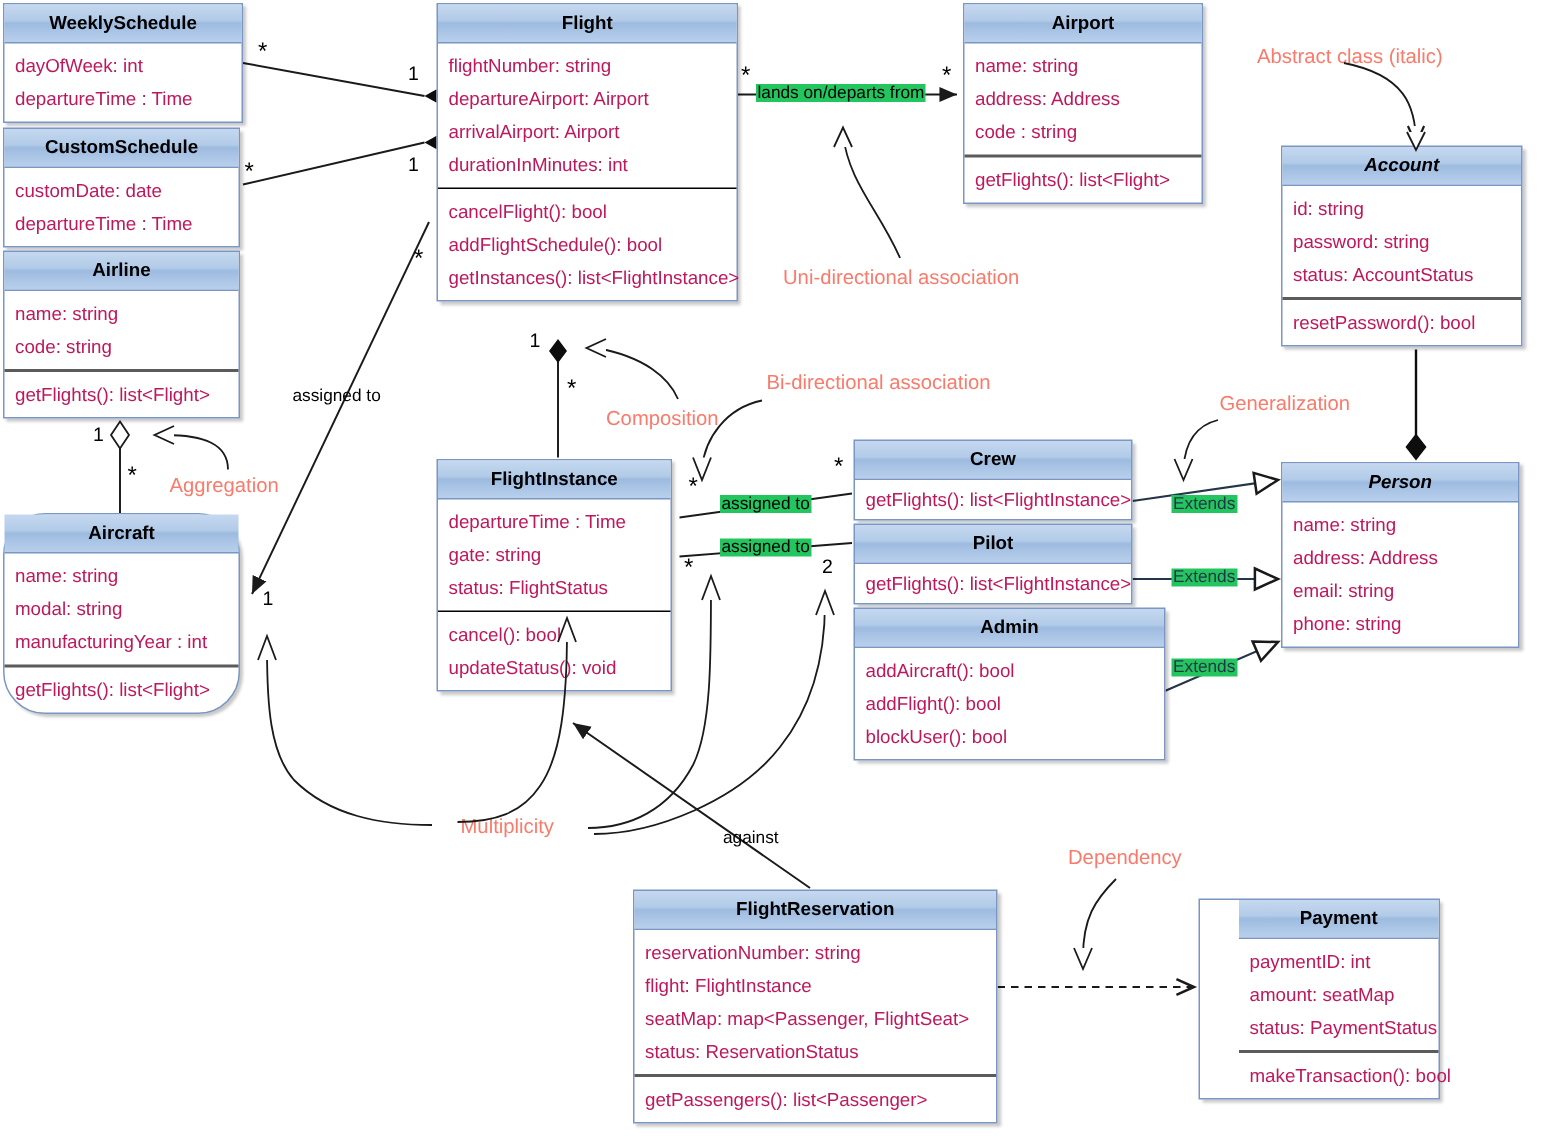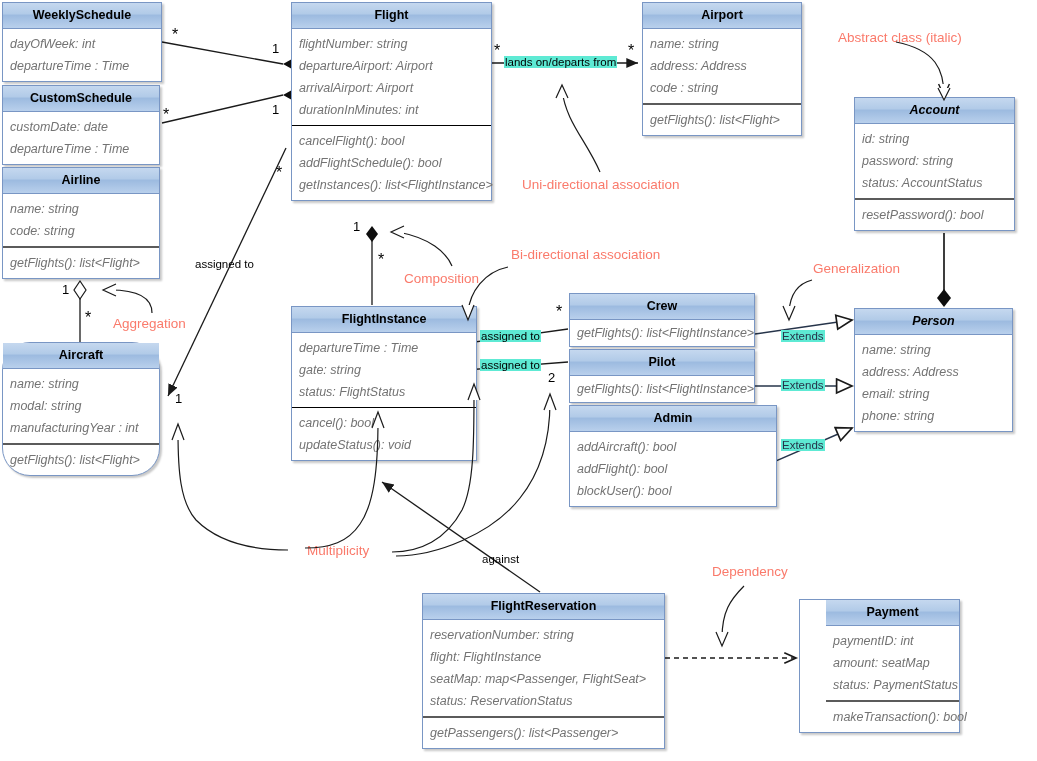--- a/index.html
+++ b/index.html
@@ -42,39 +42,38 @@
   .uml-section {
     box-sizing: border-box;
     padding: 4px 0 4px 0;
   }
   .uml-section.divided {
     border-top: 2px solid #5b5b5b;
   }
   .uml-row {
     box-sizing: border-box;
     font-size: 12.5px;
-    color: #737373;
+    color: #be185d;
     padding: 4px 6px 4px 7px;
     white-space: nowrap;
     line-height: 14px;
-    font-style: italic;
   }
   .note {
     position: absolute;
     color: #fa7a6b;
     font-size: 13.5px;
     white-space: nowrap;
     z-index: 6;
   }
   .edge-label {
     position: absolute;
     font-size: 11.5px;
     color: #000000;
     white-space: nowrap;
-    background: #5eead4;
+    background: #22c55e;
     z-index: 4;
     padding: 0 1px;
   }
   .mult {
     position: absolute;
     font-size: 13px;
     color: #000000;
     z-index: 4;
     line-height: 13px;
   }
@@ -273,21 +272,21 @@
       <div class="uml-row">arrivalAirport: Airport</div>
       <div class="uml-row">durationInMinutes: int</div>
     </div>
     <div class="uml-section divided" style="border-top-width:1px; border-top-color:#000;">
       <div class="uml-row">cancelFlight(): bool</div>
       <div class="uml-row">addFlightSchedule(): bool</div>
       <div class="uml-row">getInstances(): list&lt;FlightInstance&gt;</div>
     </div>
   </div>
 
-  <div class="uml-class" style="left:291px; top:306px; width:186px;">
+  <div class="uml-class" style="left:291px; top:306px; width:157px;">
     <div class="uml-header">FlightInstance</div>
     <div class="uml-section">
       <div class="uml-row">departureTime : Time</div>
       <div class="uml-row">gate: string</div>
       <div class="uml-row">status: FlightStatus</div>
     </div>
     <div class="uml-section divided" style="border-top-width:1px; border-top-color:#000;">
       <div class="uml-row">cancel(): bool</div>
       <div class="uml-row">updateStatus(): void</div>
     </div>

